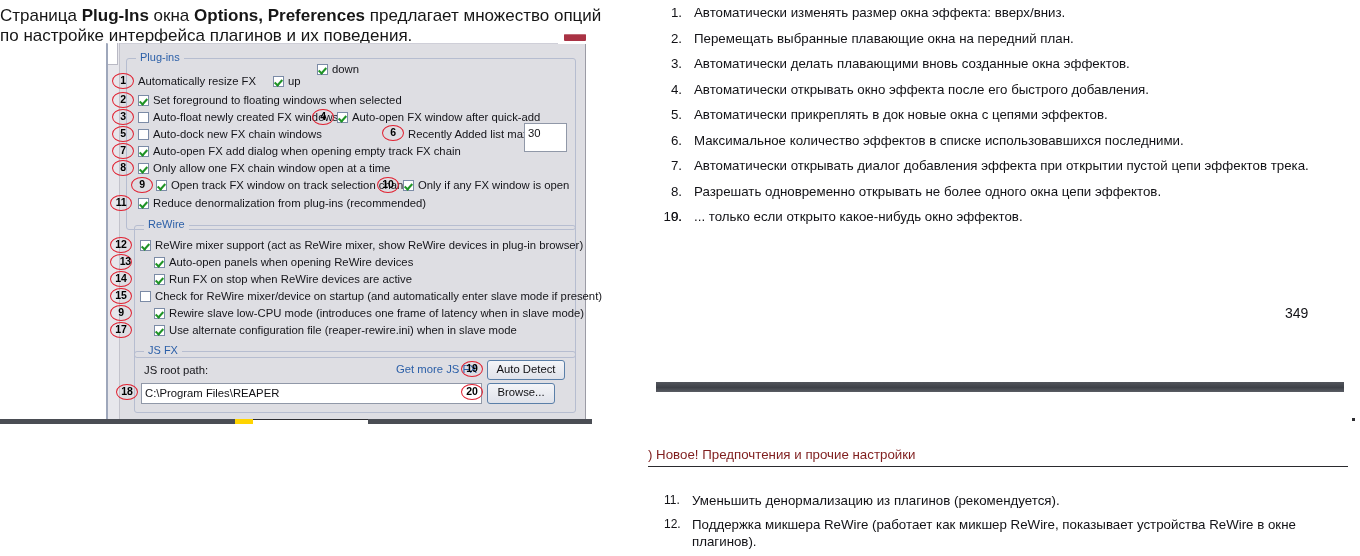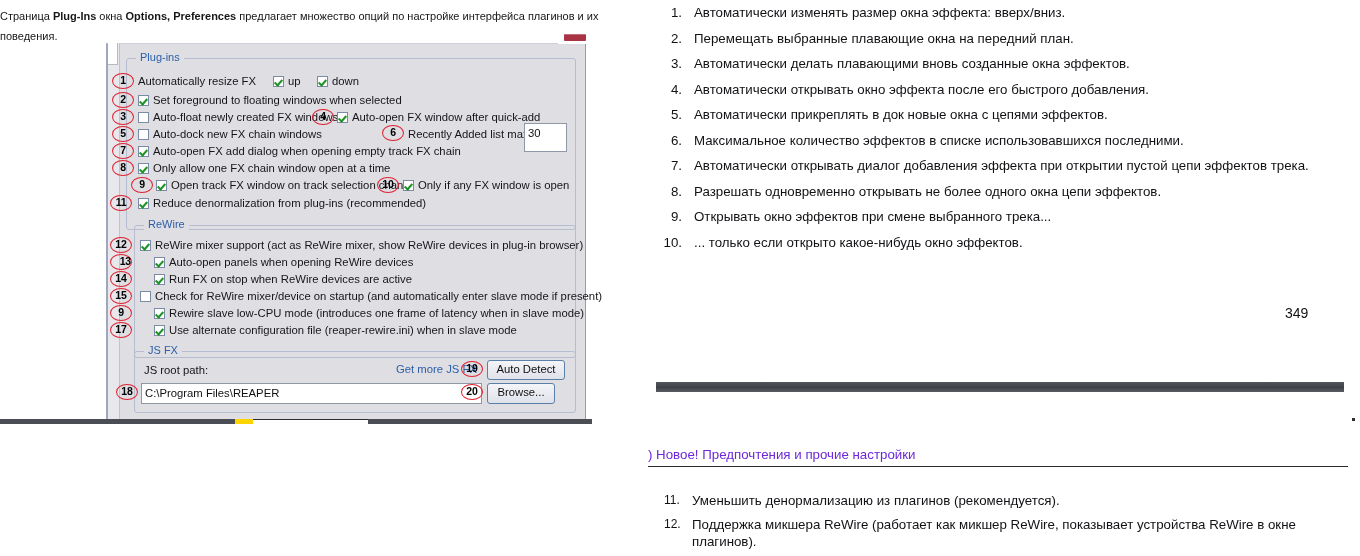--- a/index.html
+++ b/index.html
@@ -17,21 +17,21 @@
     height: 556px;
     background: #ffffff;
   }
 
   
   .intro {
     position: absolute;
     left: 0px;
     top: 6px;
     width: 620px;
-    font-size: 11px;
+    font-size: 17px;
     line-height: 20px;
     color: #161616;
   }
   .intro b { font-weight: bold; }
 
   
   .dialog-shot {
     position: absolute;
     left: 106px;
     top: 43px;
@@ -230,21 +230,21 @@
     width: 688px;
     height: 10px;
     background: linear-gradient(180deg,#52555c 0%, #3e4148 55%, #5a5d64 100%);
   }
   .section-hdr {
     position: absolute;
     left: 648px;
     top: 447px;
     width: 700px;
     font-size: 13.3px;
-    color: #6d28d9;
+    color: #7f1d1d;
     white-space: nowrap;
   }
   .section-hdr-rule {
     position: absolute;
     left: 648px;
     top: 466px;
     width: 700px;
     height: 1px;
     background: #2a2a2e;
   }
@@ -306,21 +306,21 @@
       <span class="group-legend">Plug-ins</span>
     </div>
 
     <div class="callout" style="left:6px; top:30px;">1</div>
     <div class="row" style="left:32px; top:31px;">
       <span class="lbl">Automatically resize FX</span>
     </div>
     <div class="row" style="left:167px; top:31px;">
       <span class="cb checked"></span><span class="lbl">up</span>
     </div>
-    <div class="row" style="left:211px; top:31px;">
+    <div class="row" style="left:211px; top:19px;">
       <span class="cb checked"></span><span class="lbl">down</span>
     </div>
 
     <div class="callout" style="left:6px; top:49px;">2</div>
     <div class="row" style="left:32px; top:50px;">
       <span class="cb checked"></span><span class="lbl">Set foreground to floating windows when selected</span>
     </div>
 
     <div class="callout" style="left:6px; top:66px;">3</div>
     <div class="row" style="left:32px; top:67px;">
@@ -449,21 +449,20 @@
     <div class="ritem">
       <span class="rnum">7.</span>
       <span>Автоматически открывать диалог добавления эффекта при открытии пустой цепи эффектов трека.</span>
     </div>
     <div class="ritem">
       <span class="rnum">8.</span>
       <span>Разрешать одновременно открывать не более одного окна цепи эффектов.</span>
     </div>
     <div class="ritem">
       <span class="rnum">9.</span>
-      <span>Открывать окно эффектов при смене выбранного трека...</span>
     </div>
     <div class="ritem">
       <span class="rnum">10.</span>
       <span>... только если открыто какое-нибудь окно эффектов.</span>
     </div>
   </div>
 
   <div class="pageno">349</div>
   <div class="darkbar"></div>
 

